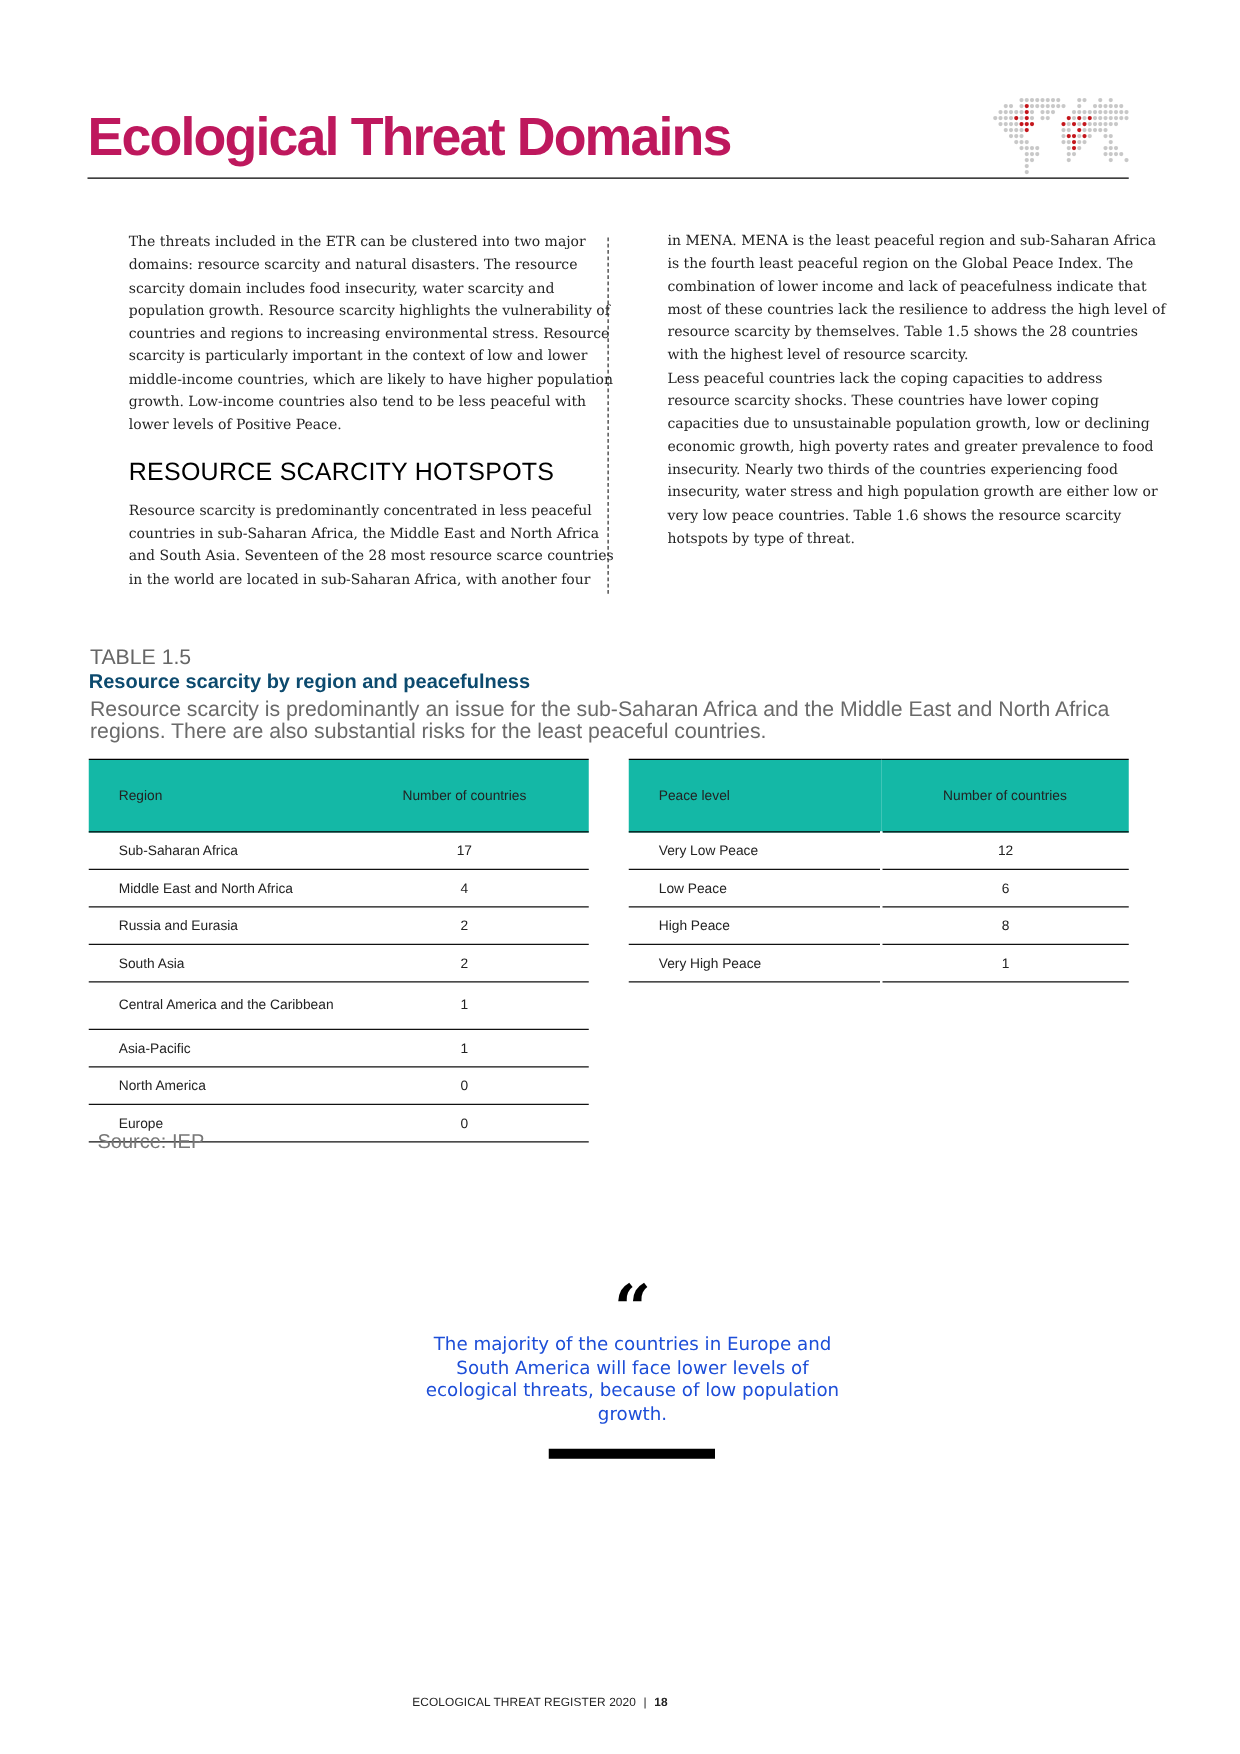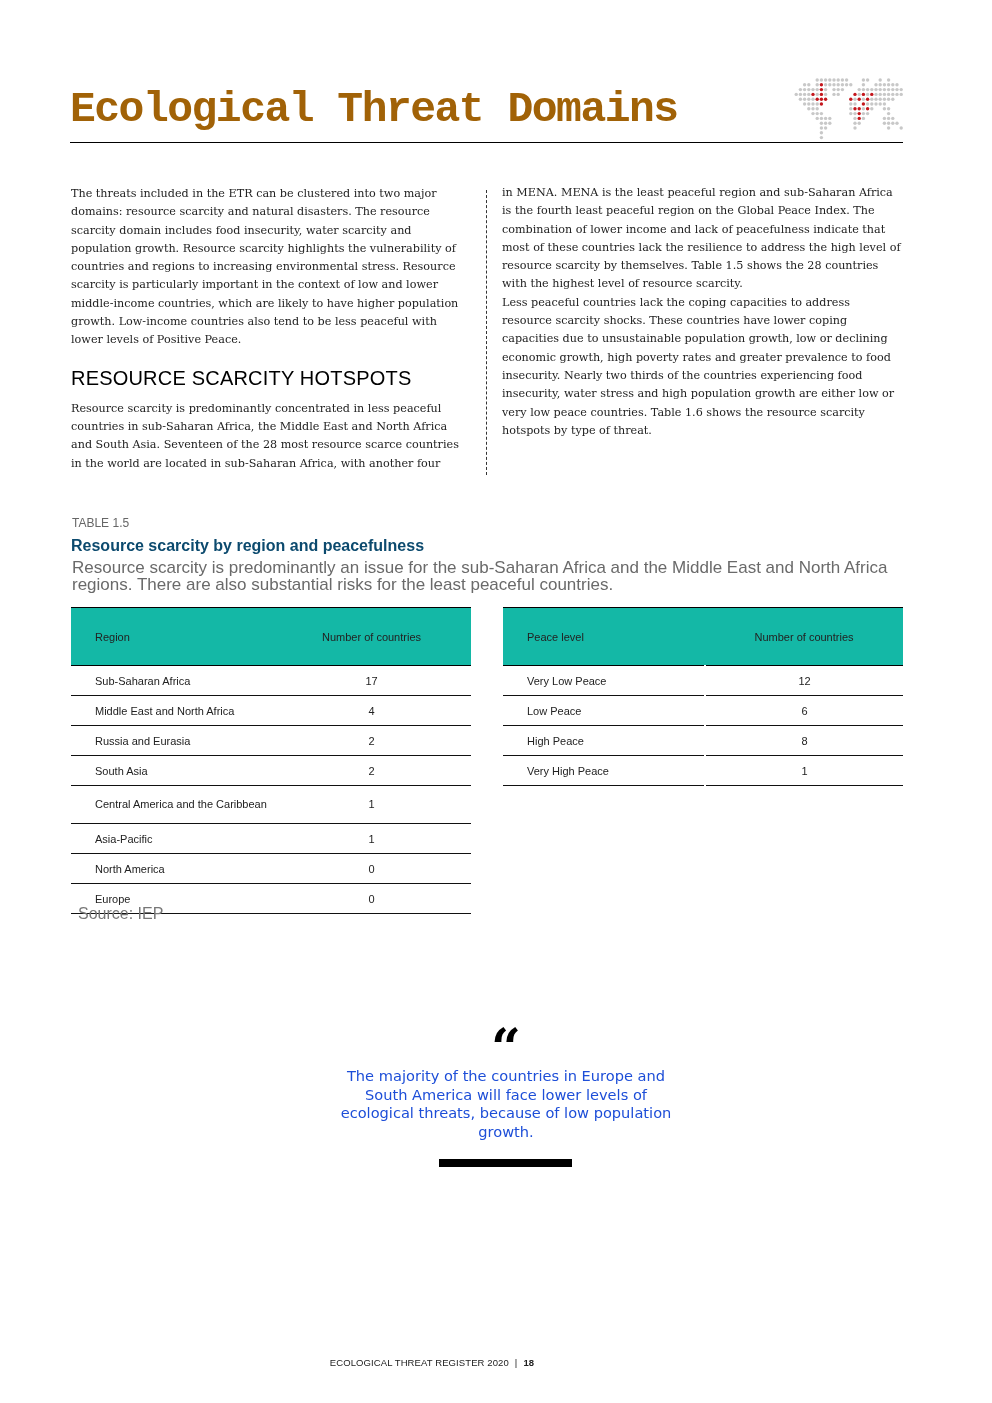--- a/index.html
+++ b/index.html
@@ -1,39 +1,39 @@
 <!DOCTYPE html>
 <html><head>
 <meta charset="utf-8">
 <style>
   html, body { margin: 0; padding: 0; background: #ffffff; }
   body { width: 992px; height: 1403px; position: relative; overflow: hidden; color: #1a1a1a; }
   .abs { position: absolute; }
 
   .page-title {
     left: 70px; top: 84px;
-    font-family: Liberation Mono, monospace;
-    font-weight: bold; font-size: 43px; letter-spacing: -1.5px; color: #a16207;
+    font-family: Liberation Sans, sans-serif;
+    font-weight: bold; font-size: 43px; letter-spacing: -1.5px; color: #be185d;
     margin: 0; line-height: 52px;
   }
   .title-rule { left: 70px; top: 142px; width: 833px; height: 1px; background: #000; }
   .map-icon { left: 786px; top: 74px; width: 120px; height: 68px; }
 
-  .col { font-family: "DejaVu Serif", serif; font-size: 11.2px; line-height: 18.3px; color: #222; }
+  .col { font-family: "DejaVu Serif", serif; font-size: 11.2px; line-height: 18.3px; color: #222; margin-left: 32px; }
   .col p { margin: 0; }
   .col-left { left: 71px; top: 185px; width: 398px; }
   .col-right { left: 502px; top: 184px; width: 400px; }
   .col-divider { left: 486px; top: 190px; width: 0; height: 285px; border-left: 1px dashed #333; }
 
   .section-heading {
     font-family: "Liberation Sans", sans-serif; font-weight: normal; font-size: 20px;
     color: #000; margin: 16px 0 10px 0 !important; letter-spacing: 0.2px; line-height: 24px;
   }
 
-  .table-label { left: 72px; top: 516px; font-family: "Liberation Sans", sans-serif; font-size: 12px; color: #666; }
+  .table-label { left: 72px; top: 516px; font-family: "Liberation Sans", sans-serif; font-size: 17px; color: #666; }
   .table-title { left: 71px; top: 537px; font-family: "Liberation Sans", sans-serif; font-weight: bold; font-size: 16px; color: #0c4a6e; }
   .table-desc { left: 72px; top: 559px; width: 830px; font-family: "Liberation Sans", sans-serif; font-size: 17px; line-height: 17px; color: #6a6a6a; }
 
   table.data { border-collapse: collapse; font-family: "Liberation Sans", sans-serif; font-size: 11px; color: #222; }
   table.data th { background: #14b8a6; font-weight: normal; height: 55px; text-align: left; border-top: 1.5px solid #000; border-bottom: 1.5px solid #000; }
   table.data td { border-bottom: 1px solid #111; height: 27px; }
   table.data .c1 { padding-left: 24px; }
   table.data .c2 { text-align: center; }
   .tbl-region { left: 71px; top: 607px; width: 400px; }
   .tbl-region .c1 { width: 176px; }

